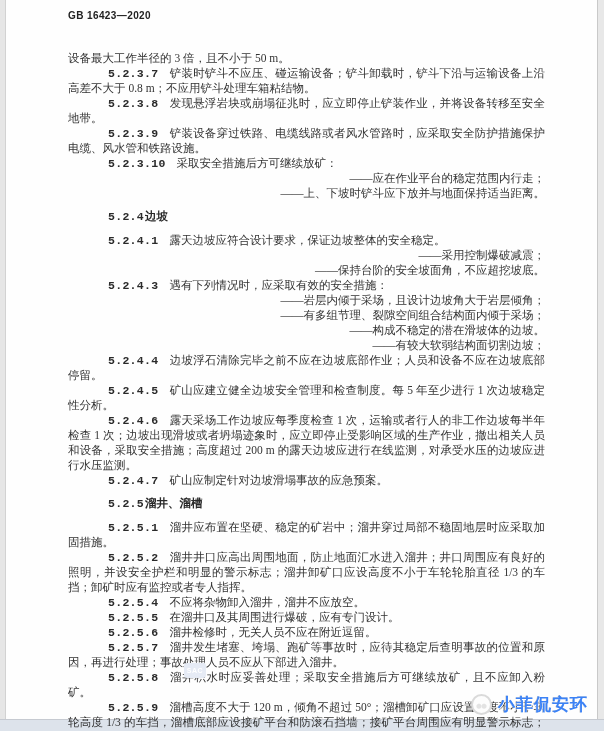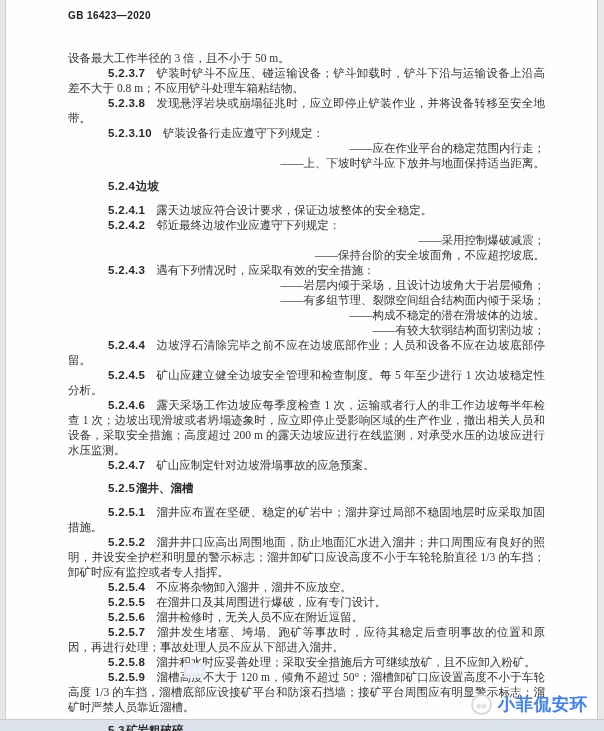--- a/index.html
+++ b/index.html
@@ -40,21 +40,21 @@
   .doc-header {
     font-family: "Liberation Sans", "DejaVu Sans", sans-serif;
     font-weight: bold;
     font-size: 10px;
     letter-spacing: 0.4px;
     color: #222222;
     margin-bottom: 28px;
   }
   .para { margin: 0; text-align: justify; }
   .para .num {
-    font-family: Liberation Sans, sans-serif;
+    font-family: Liberation Mono, monospace;
     font-weight: bold;
     color: #2a2a2a;
     margin-right: 11px;
     letter-spacing: 0.3px;
     white-space: nowrap;
     padding-left: 40px;
   }
   .para.dash {
     padding-left: 37px;
     text-align: right;
@@ -121,26 +121,26 @@
   <div class="edge-left"></div>
   <div class="edge-right"></div>
   <div class="edge-bottom"></div>
 
   <div class="content">
     <div class="doc-header">GB 16423—2020</div>
     <main id="doc-body">
         <div class="para body"><span class="txt">设备最大工作半径的 3 倍，且不小于 50 m。</span></div>
         <div class="para clause"><span class="num">5.2.3.7</span><span class="txt">铲装时铲斗不应压、碰运输设备；铲斗卸载时，铲斗下沿与运输设备上沿高差不大于 0.8 m；不应用铲斗处理车箱粘结物。</span></div>
         <div class="para clause"><span class="num">5.2.3.8</span><span class="txt">发现悬浮岩块或崩塌征兆时，应立即停止铲装作业，并将设备转移至安全地带。</span></div>
-        <div class="para clause"><span class="num">5.2.3.10</span><span class="txt">铲装设备行走应遵守下列规定：</span></div>
+        <div class="para clause"><span class="num">5.2.3.9</span><span class="txt">铲装设备穿过铁路、电缆线路或者风水管路时，应采取安全防护措施保护电缆、风水管和铁路设施。</span></div>
+        <div class="para clause"><span class="num">5.2.3.10</span><span class="txt">采取安全措施后方可继续放矿：</span></div>
         <div class="para dash"><span class="txt">——应在作业平台的稳定范围内行走；</span></div>
         <div class="para dash"><span class="txt">——上、下坡时铲斗应下放并与地面保持适当距离。</span></div>
         <div class="para heading"><span class="num">5.2.4</span><span class="txt">边坡</span></div>
         <div class="para clause"><span class="num">5.2.4.1</span><span class="txt">露天边坡应符合设计要求，保证边坡整体的安全稳定。</span></div>
-        <div class="para clause"><span class="num">5.2.4.2</span><span class="txt">邻近最终边坡作业应遵守下列规定：</span></div>
         <div class="para dash"><span class="txt">——采用控制爆破减震；</span></div>
         <div class="para dash"><span class="txt">——保持台阶的安全坡面角，不应超挖坡底。</span></div>
         <div class="para clause"><span class="num">5.2.4.3</span><span class="txt">遇有下列情况时，应采取有效的安全措施：</span></div>
         <div class="para dash"><span class="txt">——岩层内倾于采场，且设计边坡角大于岩层倾角；</span></div>
         <div class="para dash"><span class="txt">——有多组节理、裂隙空间组合结构面内倾于采场；</span></div>
         <div class="para dash"><span class="txt">——构成不稳定的潜在滑坡体的边坡。</span></div>
         <div class="para dash"><span class="txt">——有较大软弱结构面切割边坡；</span></div>
         <div class="para clause"><span class="num">5.2.4.4</span><span class="txt">边坡浮石清除完毕之前不应在边坡底部作业；人员和设备不应在边坡底部停留。</span></div>
         <div class="para clause"><span class="num">5.2.4.5</span><span class="txt">矿山应建立健全边坡安全管理和检查制度。每 5 年至少进行 1 次边坡稳定性分析。</span></div>
         <div class="para clause"><span class="num">5.2.4.6</span><span class="txt">露天采场工作边坡应每季度检查 1 次，运输或者行人的非工作边坡每半年检查 1 次；边坡出现滑坡或者坍塌迹象时，应立即停止受影响区域的生产作业，撤出相关人员和设备，采取安全措施；高度超过 200 m 的露天边坡应进行在线监测，对承受水压的边坡应进行水压监测。</span></div>

